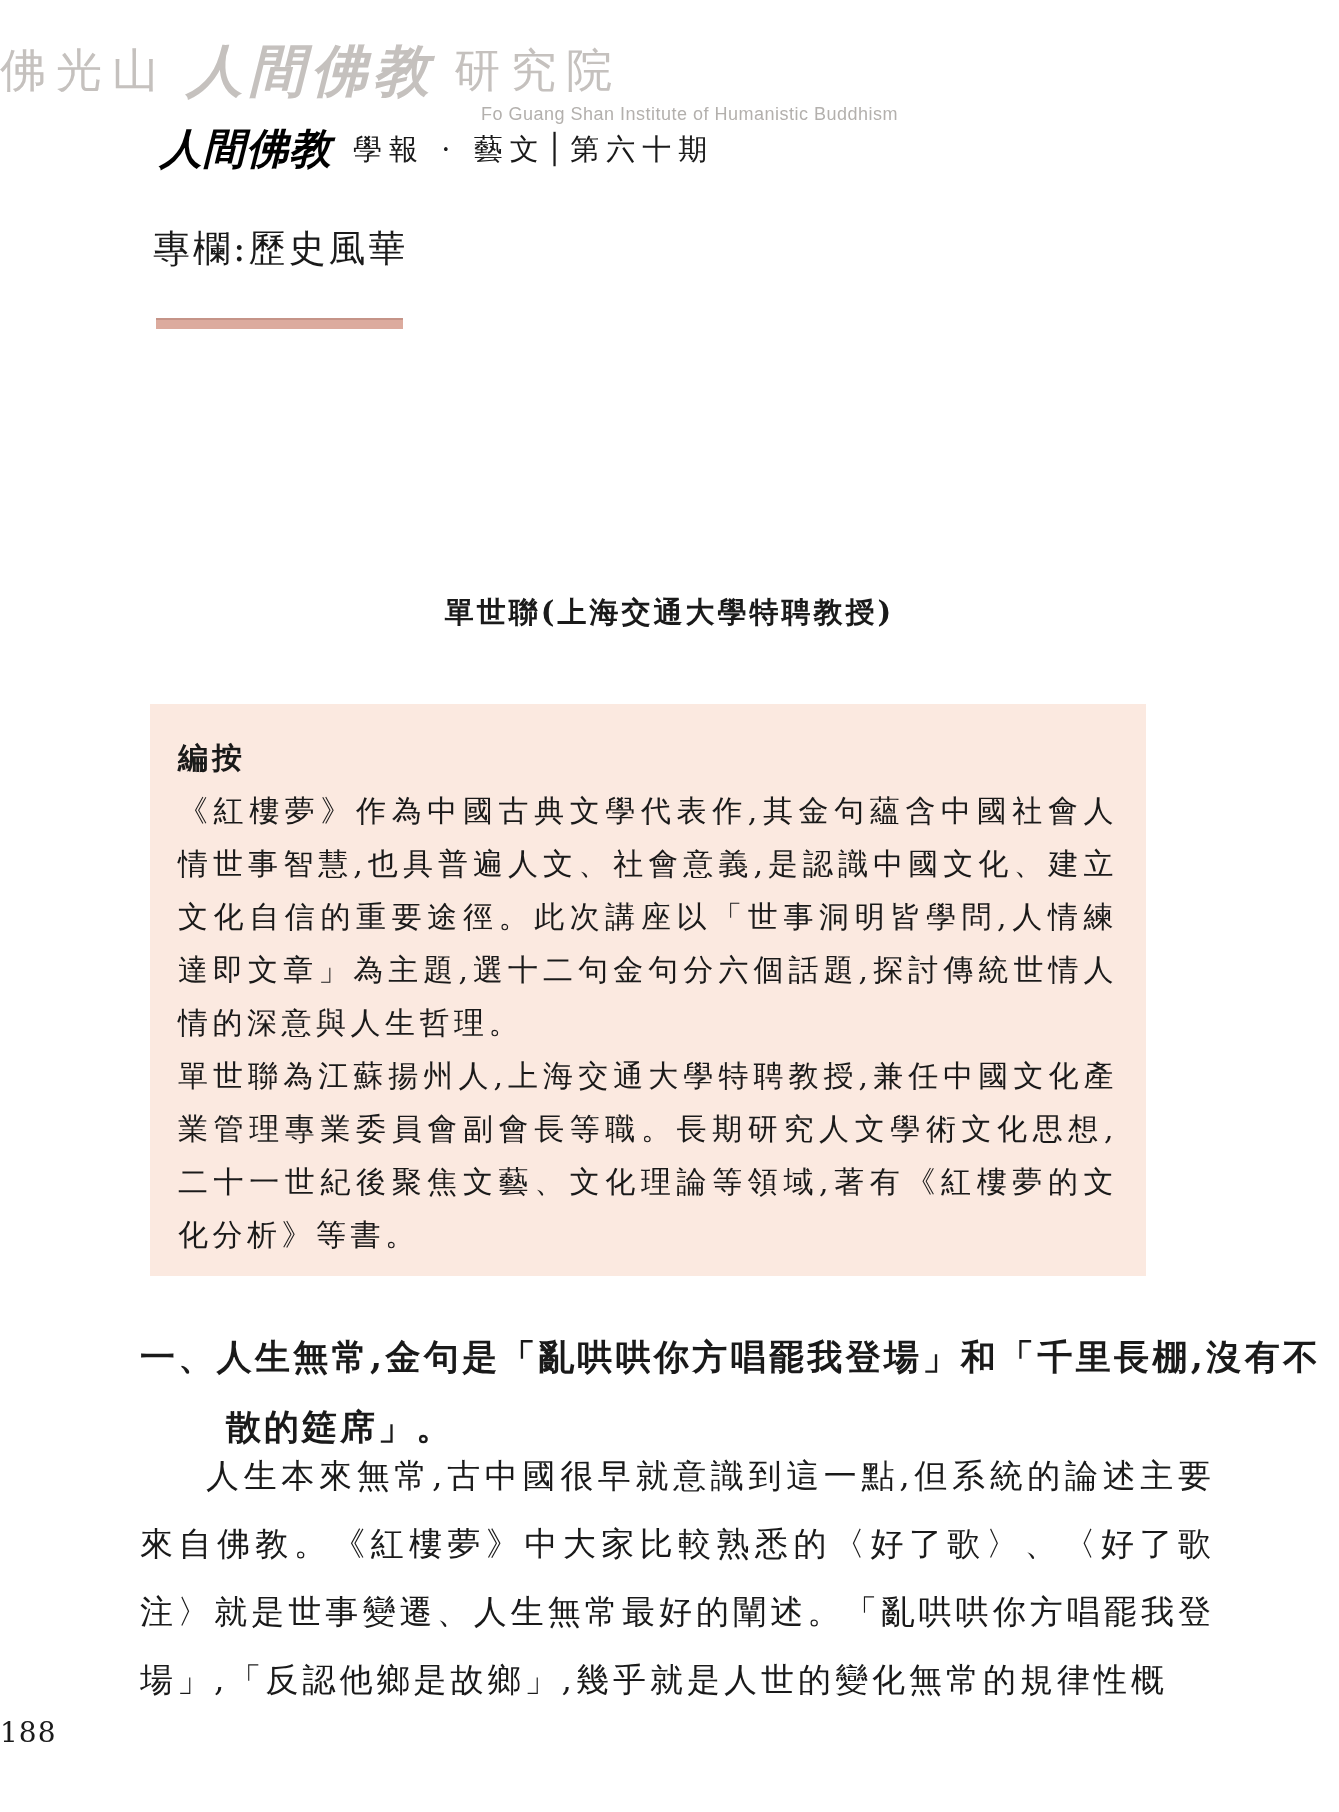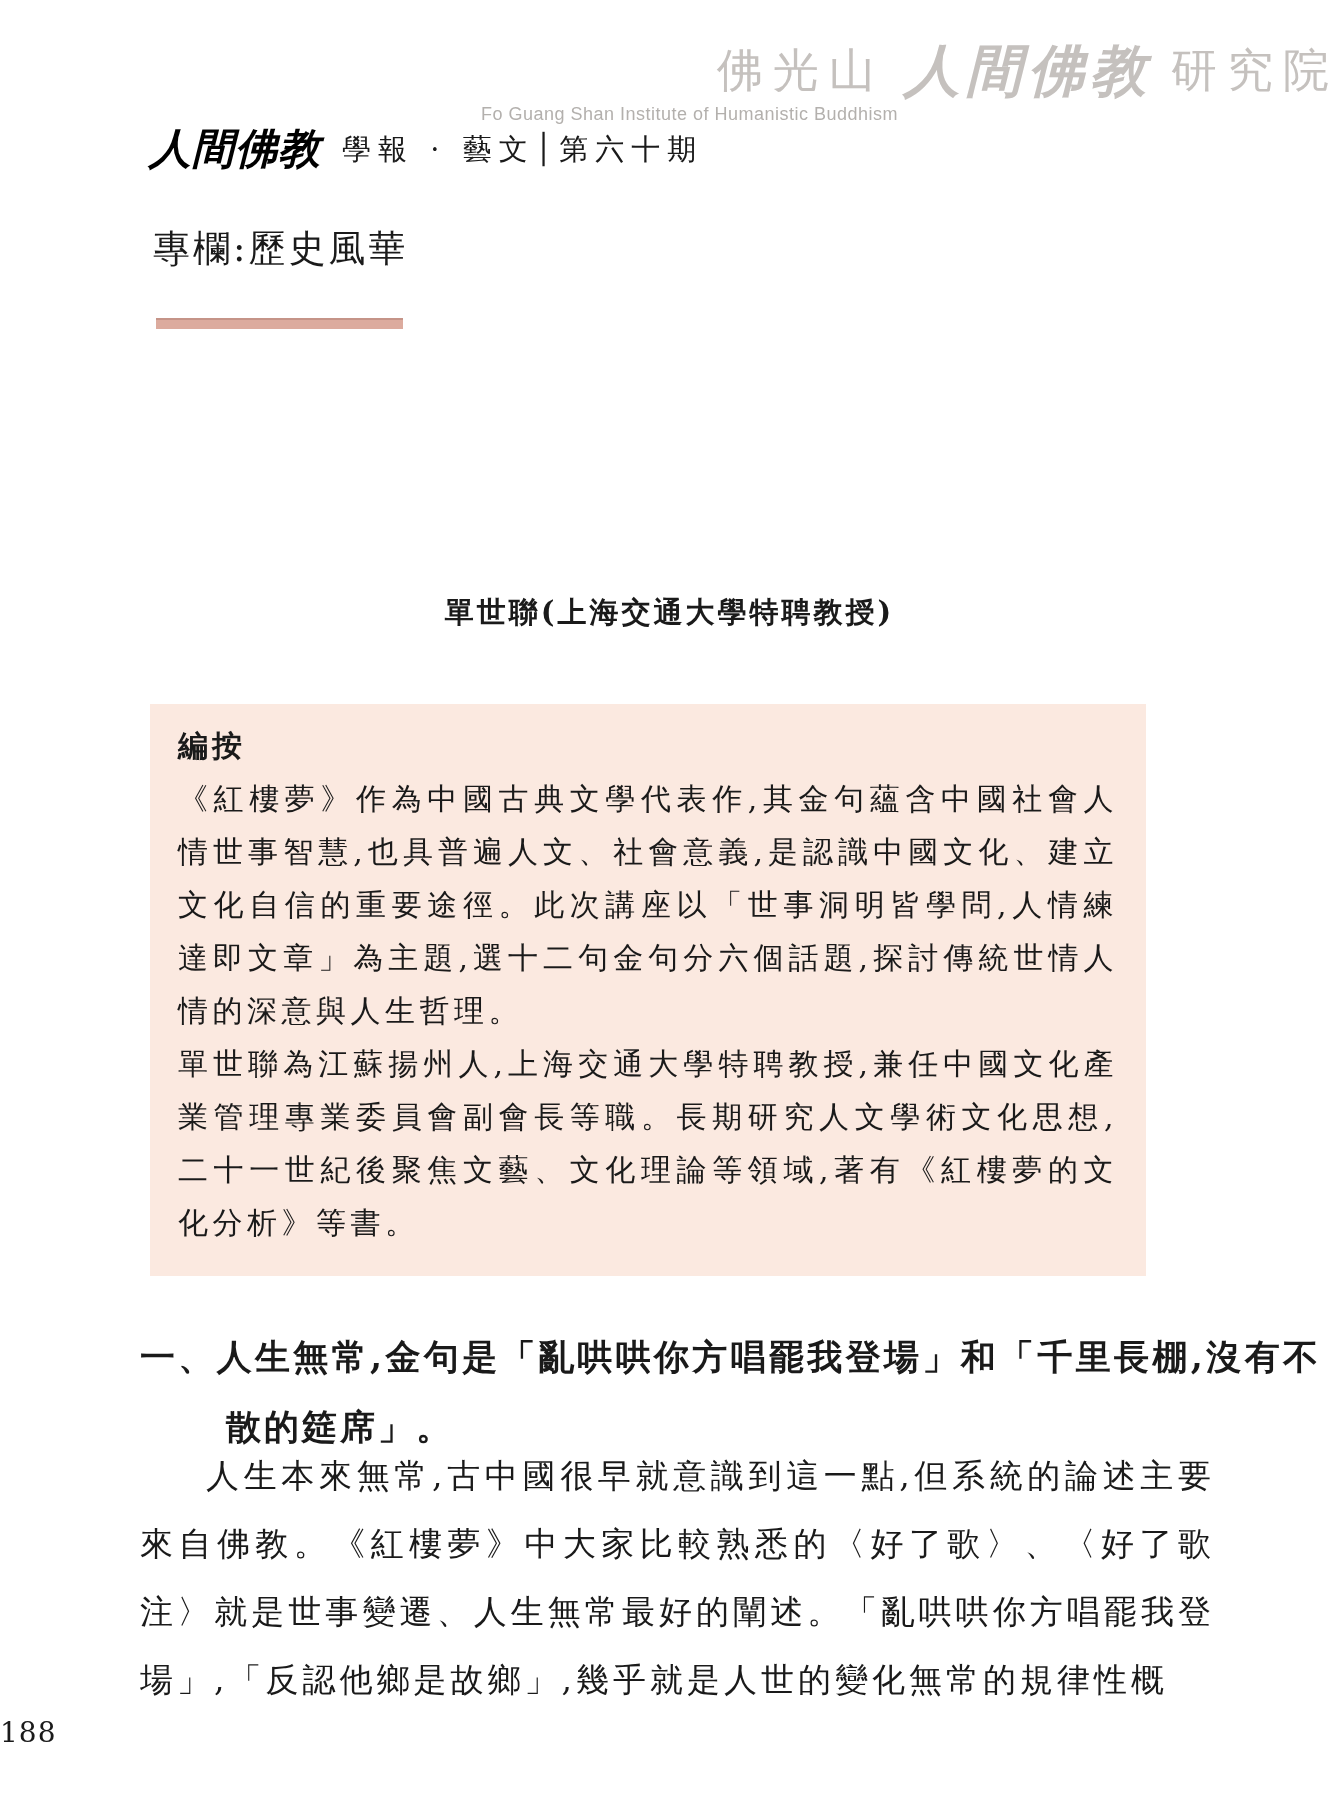--- a/index.html
+++ b/index.html
@@ -16,21 +16,21 @@
     width:1339px;height:1812px;
     margin:0 auto;
     background:#ffffff;
     overflow:hidden;
     font-family:"DejaVu Serif","Liberation Serif",serif;
     color:var(--ink);
   }
   
   .logo-line{
     position:absolute;top:42px;left:0;width:100%;
-    text-align:right;
+    text-align:left;
     color:var(--logo-grey);
     white-space:nowrap;
     line-height:1;
   }
   .logo-part{
     font-size:46px;letter-spacing:10px;
   }
   .logo-brush{
     font-size:56px;font-weight:900;font-style:italic;letter-spacing:6px;
     margin:0 14px;
@@ -39,21 +39,21 @@
   .logo-en{
     position:absolute;top:104px;left:0;width:100%;
     text-align:center;
     font-family:"Liberation Sans","DejaVu Sans",sans-serif;
     font-size:18px;letter-spacing:0.5px;
     color:var(--logo-en-grey);
     padding-left:20px;
   }
   
   .journal-line{
-    position:absolute;top:128px;left:149px;
+    position:absolute;top:128px;left:160px;
     white-space:nowrap;line-height:1;
   }
   .brand-brush{
     font-size:42px;font-weight:900;font-style:italic;letter-spacing:1px;
     color:#000;
   }
   .journal-info{
     font-size:29px;letter-spacing:7px;
     margin-left:16px;
     vertical-align:4px;
@@ -80,21 +80,21 @@
     position:absolute;top:598px;left:0;width:100%;
     text-align:center;
     font-size:29px;font-weight:bold;letter-spacing:3px;line-height:1;
   }
   
   .editor-note{
     position:absolute;top:704px;left:150px;
     width:996px;height:572px;
     box-sizing:border-box;
     background:var(--note-background);
-    padding:16px 28px;
+    padding:28px 28px;
   }
   .note-label{
     font-size:30px;font-weight:bold;letter-spacing:4px;
     line-height:52px;
   }
   .editor-note p{
     margin:0;
     font-size:30px;letter-spacing:4.5px;
     line-height:53px;
     text-align:justify;

